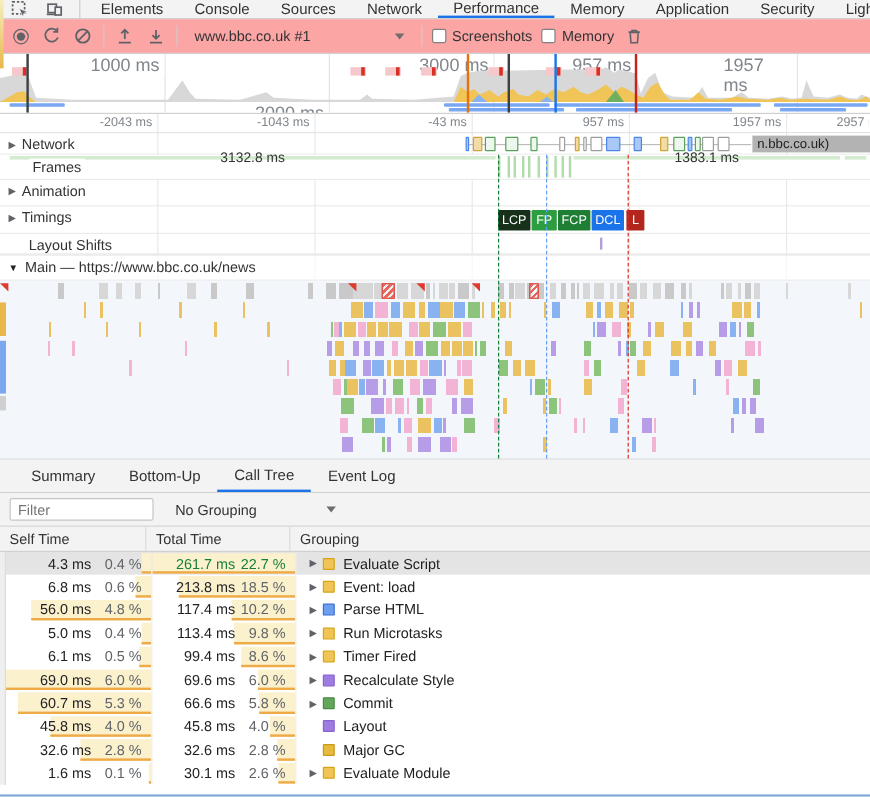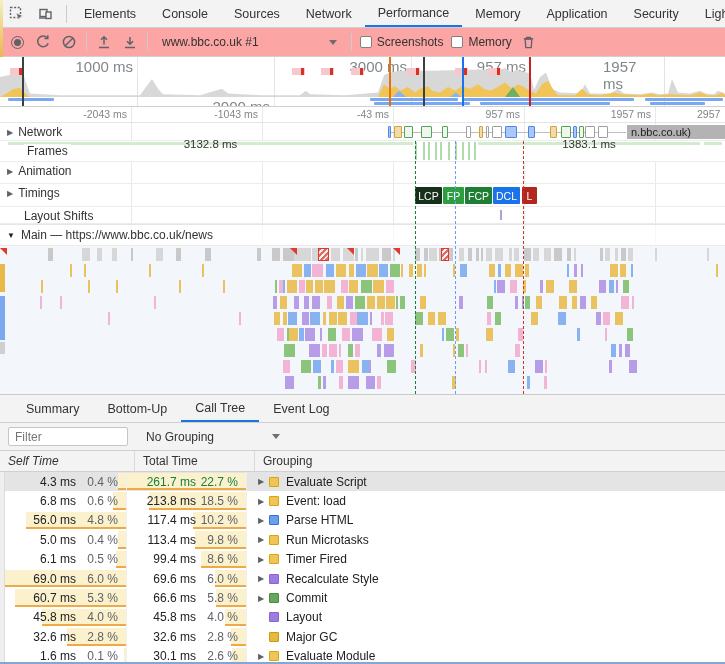--- a/index.html
+++ b/index.html
@@ -1,21 +1,21 @@
 <!DOCTYPE html>
 <html><head>
 <meta charset="utf-8">
 <style>
   * { margin:0; padding:0; box-sizing:border-box; }
   html,body { width:725px; height:664px; overflow:hidden; background:#fff;
     font-family:"Liberation Sans", sans-serif; font-size:12px; color:#333; }
   .devtools { position:relative; width:725px; height:664px; border-bottom:2px solid #7fa8d9; overflow:hidden; background:#fff;}
   .edge-strip-top { position:absolute; left:0; top:0; width:3px; height:57px; background:linear-gradient(#f5efc0,#e8b84b); z-index:9;}
   
-  .tabbar { height:28px; background:#f3f3f3; border-bottom:1px solid #d0d0d0; display:flex; align-items:stretch; overflow:hidden; white-space:nowrap;}
+  .tabbar { height:16px; background:#f3f3f3; border-bottom:1px solid #d0d0d0; display:flex; align-items:stretch; overflow:hidden; white-space:nowrap;}
   .tb-icons { display:flex; align-items:center; padding:0 4px 0 8px; gap:10px; }
   .tb-icons .sep { width:1px; height:18px; background:#ccc; margin-left:2px;}
   .icon-btn { width:18px; height:18px; display:flex; align-items:center; justify-content:center; cursor:pointer;}
   .tab { display:flex; align-items:center; padding:0 13px; font-size:12.5px; color:#333; cursor:pointer; position:relative;}
   .tab.active { border-bottom:2px solid #1a73e8; }
   
   .toolbar { height:29px; background:#fca5a5; border-bottom:1px solid #d0d0d0; display:flex; align-items:center; padding-left:8px; gap:8px; position:relative;}
   .toolbar .sep { width:1px; height:18px; background:#ccc; }
   .rec-icon { width:13px; height:13px; border:1.5px solid #5f6368; border-radius:50%; display:flex; align-items:center; justify-content:center;}
   .rec-icon i { width:7px; height:7px; background:#5f6368; border-radius:50%; display:block;}
@@ -62,21 +62,21 @@
   
   .bottom { border-top:1px solid #c9c9c9; position:relative; background:#fff;}
   .b-tabs { height:28px; background:#f3f3f3; border-bottom:1px solid #d0d0d0; display:flex; padding-left:12px;}
   .b-tab { display:flex; align-items:center; padding:0 14px; font-size:12.5px; cursor:pointer;}
   .b-tab.active { border-bottom:2px solid #1a73e8;}
   .b-toolbar { height:28px; background:#f3f3f3; border-bottom:1px solid #d0d0d0; display:flex; align-items:center; gap:18px; padding-left:8px;}
   .filter-input { width:120px; height:19px; border:1px solid #c5c5c5; border-radius:2px; padding:0 6px; font-size:12px; font-family:inherit; color:#333; background:#fff;}
   .grouping { display:flex; align-items:center; gap:58px; cursor:pointer;}
   .tbl-head { height:21px; background:#f3f3f3; border-bottom:1px solid #d0d0d0; display:flex; font-size:12px; color:#333;}
   .tbl-head div { padding:3px 0 0 8px; border-right:1px solid #d9d9d9;}
-  .th-self { width:135px;font-style:italic;} .th-total { width:120px;} .th-act { flex:1; border-right:none!important;}
+  .th-self { width:122px;} .th-total { width:120px;} .th-act { flex:1; border-right:none!important;}
   .rows { position:relative;}
   .rows::before { content:""; position:absolute; left:0; top:0; bottom:0; width:4px; background:#efefef; border-right:1px solid #dcdcdc; z-index:6;}
   .row { display:flex; height:19.4px; align-items:stretch; background:#fff;}
   .row.sel { background:#e4e4e4;}
   .cell { position:relative; display:flex; align-items:center; border-right:1px solid #eeeeee; overflow:hidden;}
   .c-self { width:127px;} .c-total { width:120px;} .c-act { flex:1; border-right:none; gap:0;}
   .heat { position:absolute; right:0; top:1px; bottom:1px; background:#fcf1cd; border-bottom:2px solid #edaa47; z-index:0;}
   .val { position:relative; z-index:1; flex:1; text-align:right; color:#202124;}
   .pct { position:relative; z-index:1; width:50px; text-align:right; padding-right:8px; color:#5f6368;}
   .gray .val,.gray .pct { color:#15803d;}

